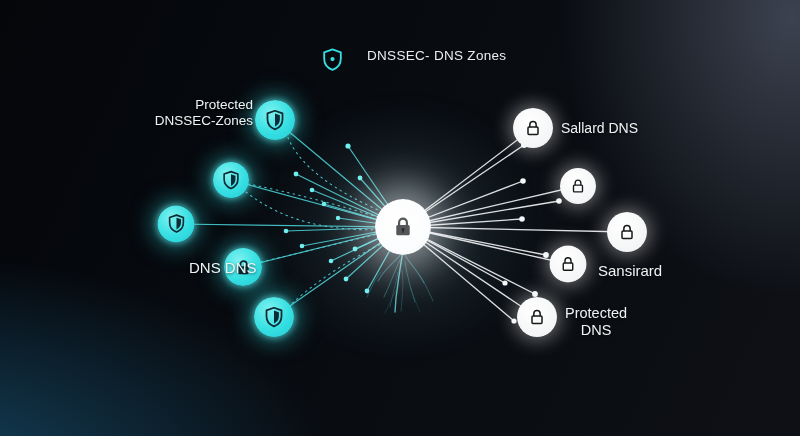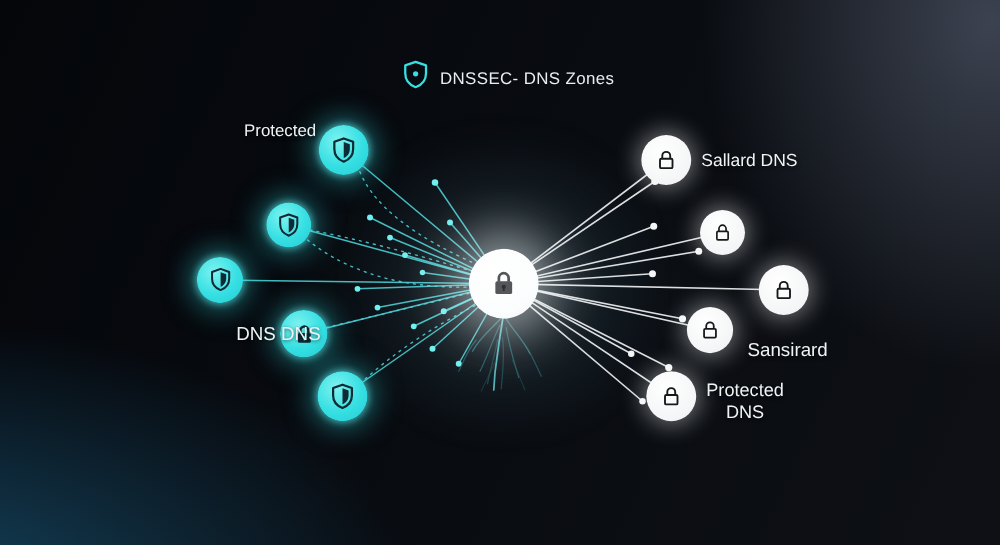--- a/index.html
+++ b/index.html
@@ -33,21 +33,21 @@
     box-shadow:0 0 38px 14px rgba(255,255,255,.5), 0 0 90px 30px rgba(190,230,235,.18);
   }
   .node svg{display:block;}
   .label{
     position:absolute;color:#eef3f4;
     text-shadow:0 1px 3px rgba(0,0,0,.6);
     line-height:1.18;white-space:nowrap;text-align:center;
   }
   .header{
     position:absolute;left:322px;top:48px;
-    display:flex;align-items:center;gap:9px;
+    display:flex;align-items:flex-start;gap:24px;
   }
   .header .title{
     color:#e9eef0;font-size:13.5px;letter-spacing:.3px;white-space:nowrap;
   }
 </style>
 </head>
 <body>
 
 <div class="stage">
 
@@ -238,22 +238,23 @@
     <span>
       <svg width="20" height="20" viewBox="0 0 24 24">
         <path d="M8.2 11 V8 a3.8 3.8 0 0 1 7.6 0 v3" fill="none" stroke="#17181a" stroke-width="1.8"></path>
         <rect x="6" y="10.8" width="12" height="9" rx="1.2" fill="none" stroke="#17181a" stroke-width="1.8"></rect>
       </svg>
     </span>
   </div>
 
   <div class="label" style="left:118px;top:97px;width:135px;text-align:right;font-size:13.5px;">
     <div>Protected</div>
+    <div>DNSSEC-Zones</div>
   </div>
   <div class="label" style="left:156px;top:259px;font-size:15px;margin-left:33px;">DNS DNS</div>
   <div class="label" style="left:561px;top:120px;font-size:14px;">Sallard DNS</div>
-  <div class="label" style="left:598px;top:272px;font-size:15px;">Sansirard</div>
+  <div class="label" style="left:598px;top:262px;font-size:15px;">Sansirard</div>
   <div class="label" style="left:565px;top:305px;font-size:14.5px;">
     <div>Protected</div>
     <div>DNS</div>
   </div>
 
 </div>
 
 </body></html>

